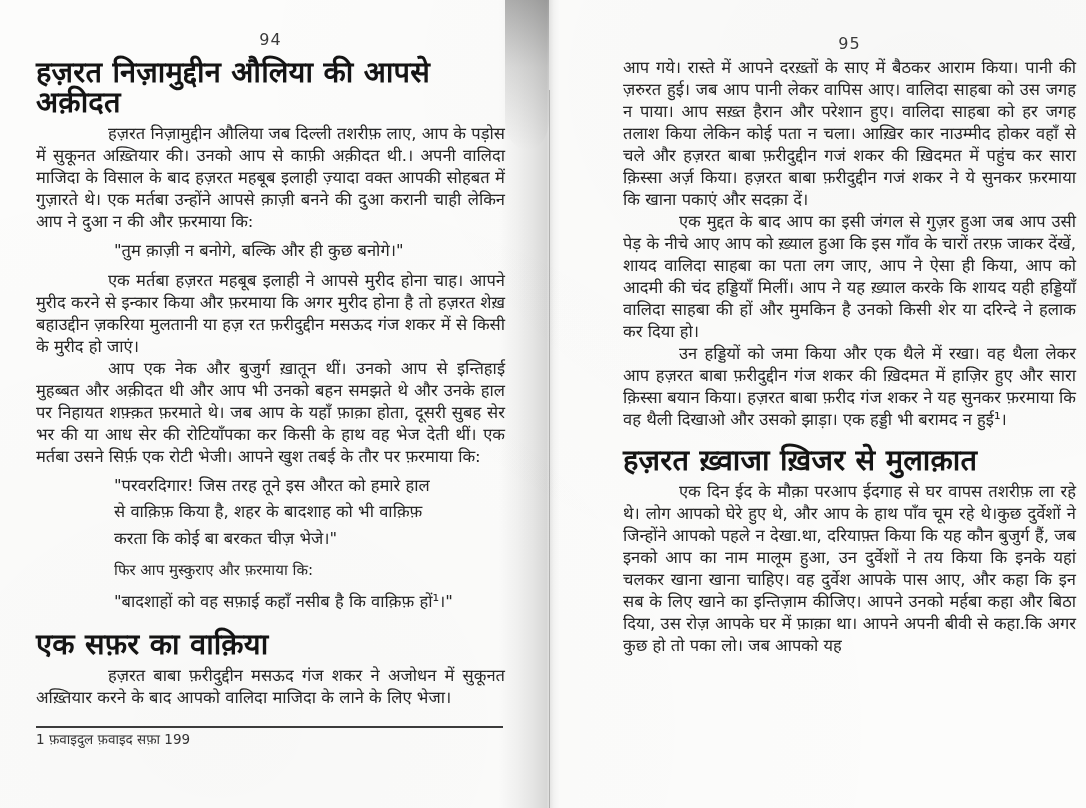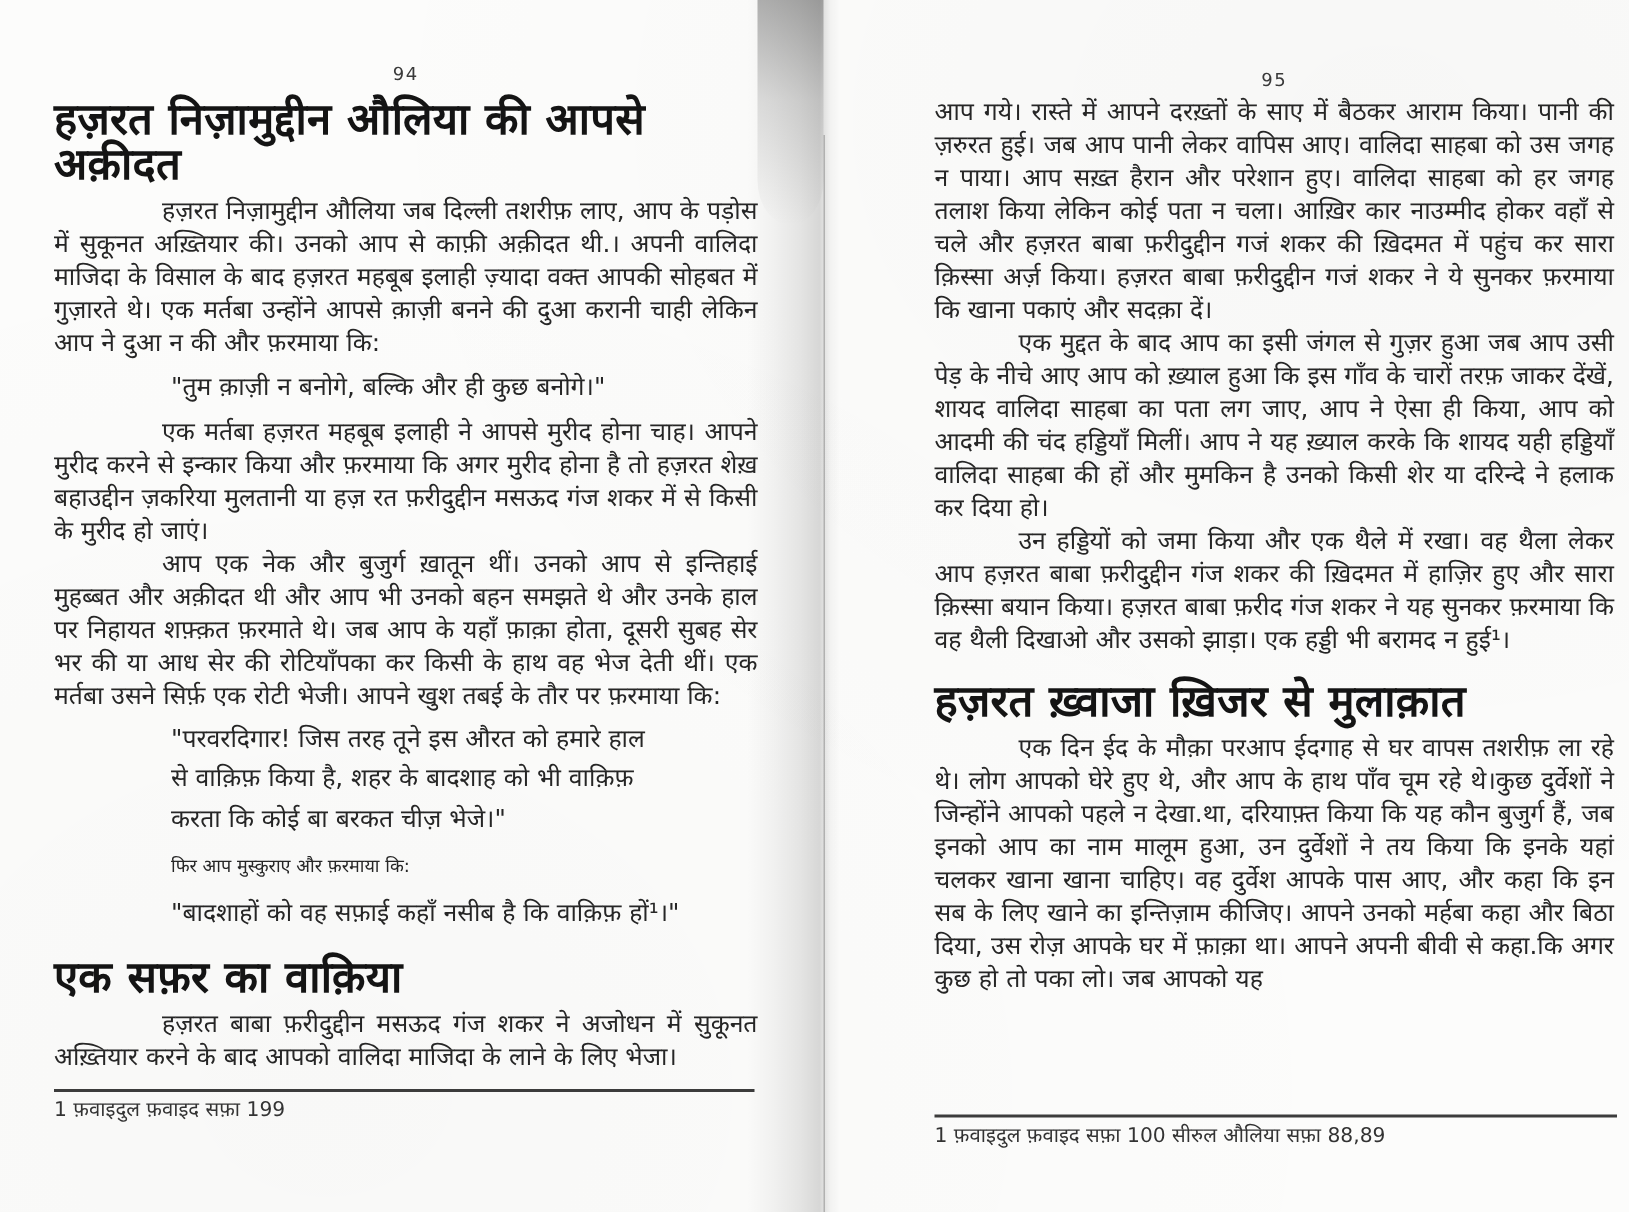--- a/index.html
+++ b/index.html
@@ -20,24 +20,24 @@
     pointer-events:none;
   }
   .page{
     position:absolute;top:0;height:808px;box-sizing:border-box;
   }
   .page-left{left:0;width:543px;padding:26px 38px 0 36px;}
   .page-right{left:543px;width:543px;padding:30px 10px 0 80px;}
 
   .pagenum{
     text-align:center;
-    font-size:12px;
+    font-size:16px;
     color:#3a3a3a;
     letter-spacing:1px;
-    margin:16px 0 8px 0;
+    margin:4px 0 8px 0;
   }
   .page-right .pagenum{margin-bottom:4px;}
 
   h2.sec-heading{
     font-size:29px;
     font-weight:700;
     color:#141414;
     margin:14px 0 6px 0;
     line-height:30px;
     letter-spacing:0.2px;
@@ -56,21 +56,21 @@
 
   p.quote{
     font-size:16.5px;
     line-height:26.5px;
     margin:5px 70px 5px 78px;
     text-align:left;
     color:#262626;
   }
   p.quote.narrow{margin-right:10px;}
   p.cont-line{
-    font-size:12px;line-height:26.5px;margin:2px 0 2px 78px;color:#262626;
+    font-size:15px;line-height:26.5px;margin:2px 0 2px 78px;color:#262626;
   }
 
   .footnote-block{
     position:absolute;left:36px;right:40px;
     border-top:2px solid #3c3c3c;
     padding-top:2px;
     font-size:13.5px;
     color:#333;
   }
   .page-left .footnote-block{top:726px;}
@@ -132,22 +132,19 @@
   <div class="page page-right">
     <div class="pagenum">95</div>
 
     <p class="body">आप गये। रास्ते में आपने दरख़्तों के साए में बैठकर आराम किया। पानी की ज़रुरत हुई। जब आप पानी लेकर वापिस आए। वालिदा साहबा को उस जगह न पाया। आप सख़्त हैरान और परेशान हुए। वालिदा साहबा को हर जगह तलाश किया लेकिन कोई पता न चला। आख़िर कार नाउम्मीद होकर वहाँ से चले और हज़रत बाबा फ़रीदुद्दीन गजं शकर की ख़िदमत में पहुंच कर सारा क़िस्सा अर्ज़ किया। हज़रत बाबा फ़रीदुद्दीन गजं शकर ने ये सुनकर फ़रमाया कि खाना पकाएं और सदक़ा दें।</p>
     <p class="body indent">एक मुद्दत के बाद आप का इसी जंगल से गुज़र हुआ जब आप उसी पेड़ के नीचे आए आप को ख़्याल हुआ कि इस गाँव के चारों तरफ़ जाकर देंखें, शायद वालिदा साहबा का पता लग जाए, आप ने ऐसा ही किया, आप को आदमी की चंद हड्डियाँ मिलीं। आप ने यह ख़्याल करके कि शायद यही हड्डियाँ वालिदा साहबा की हों और मुमकिन है उनको किसी शेर या दरिन्दे ने हलाक कर दिया हो।</p>
     <p class="body indent">उन हड्डियों को जमा किया और एक थैले में रखा। वह थैला लेकर आप हज़रत बाबा फ़रीदुद्दीन गंज शकर की ख़िदमत में हाज़िर हुए और सारा क़िस्सा बयान किया। हज़रत बाबा फ़रीद गंज शकर ने यह सुनकर फ़रमाया कि वह थैली दिखाओ और उसको झाड़ा। एक हड्डी भी बरामद न हुई¹।</p>
 
     <h2 class="sec-heading">हज़रत ख़्वाजा ख़िजर से मुलाक़ात</h2>
     <p class="body indent">एक दिन ईद के मौक़ा परआप ईदगाह से घर वापस तशरीफ़ ला रहे थे। लोग आपको घेरे हुए थे, और आप के हाथ पाँव चूम रहे थे।कुछ दुर्वेशों ने जिन्होंने आपको पहले न देखा.था, दरियाफ़्त किया कि यह कौन बुजुर्ग हैं, जब इनको आप का नाम मालूम हुआ, उन दुर्वेशों ने तय किया कि इनके यहां चलकर खाना खाना चाहिए। वह दुर्वेश आपके पास आए, और कहा कि इन सब के लिए खाने का इन्तिज़ाम कीजिए। आपने उनको मर्हबा कहा और बिठा दिया, उस रोज़ आपके घर में फ़ाक़ा था। आपने अपनी बीवी से कहा.कि अगर कुछ हो तो पका लो। जब आपको यह</p>
 
-    <div class="footnote-block">
-      <span>1 फ़वाइदुल फ़वाइद सफ़ा 100 सीरुल औलिया सफ़ा 88,89</span>
-    </div>
   </div>
 
   <div class="gutter"></div>
   <div class="gutter-top"></div>
   <div class="gutter-line"></div>
 
 </div>
 
 </body></html>

